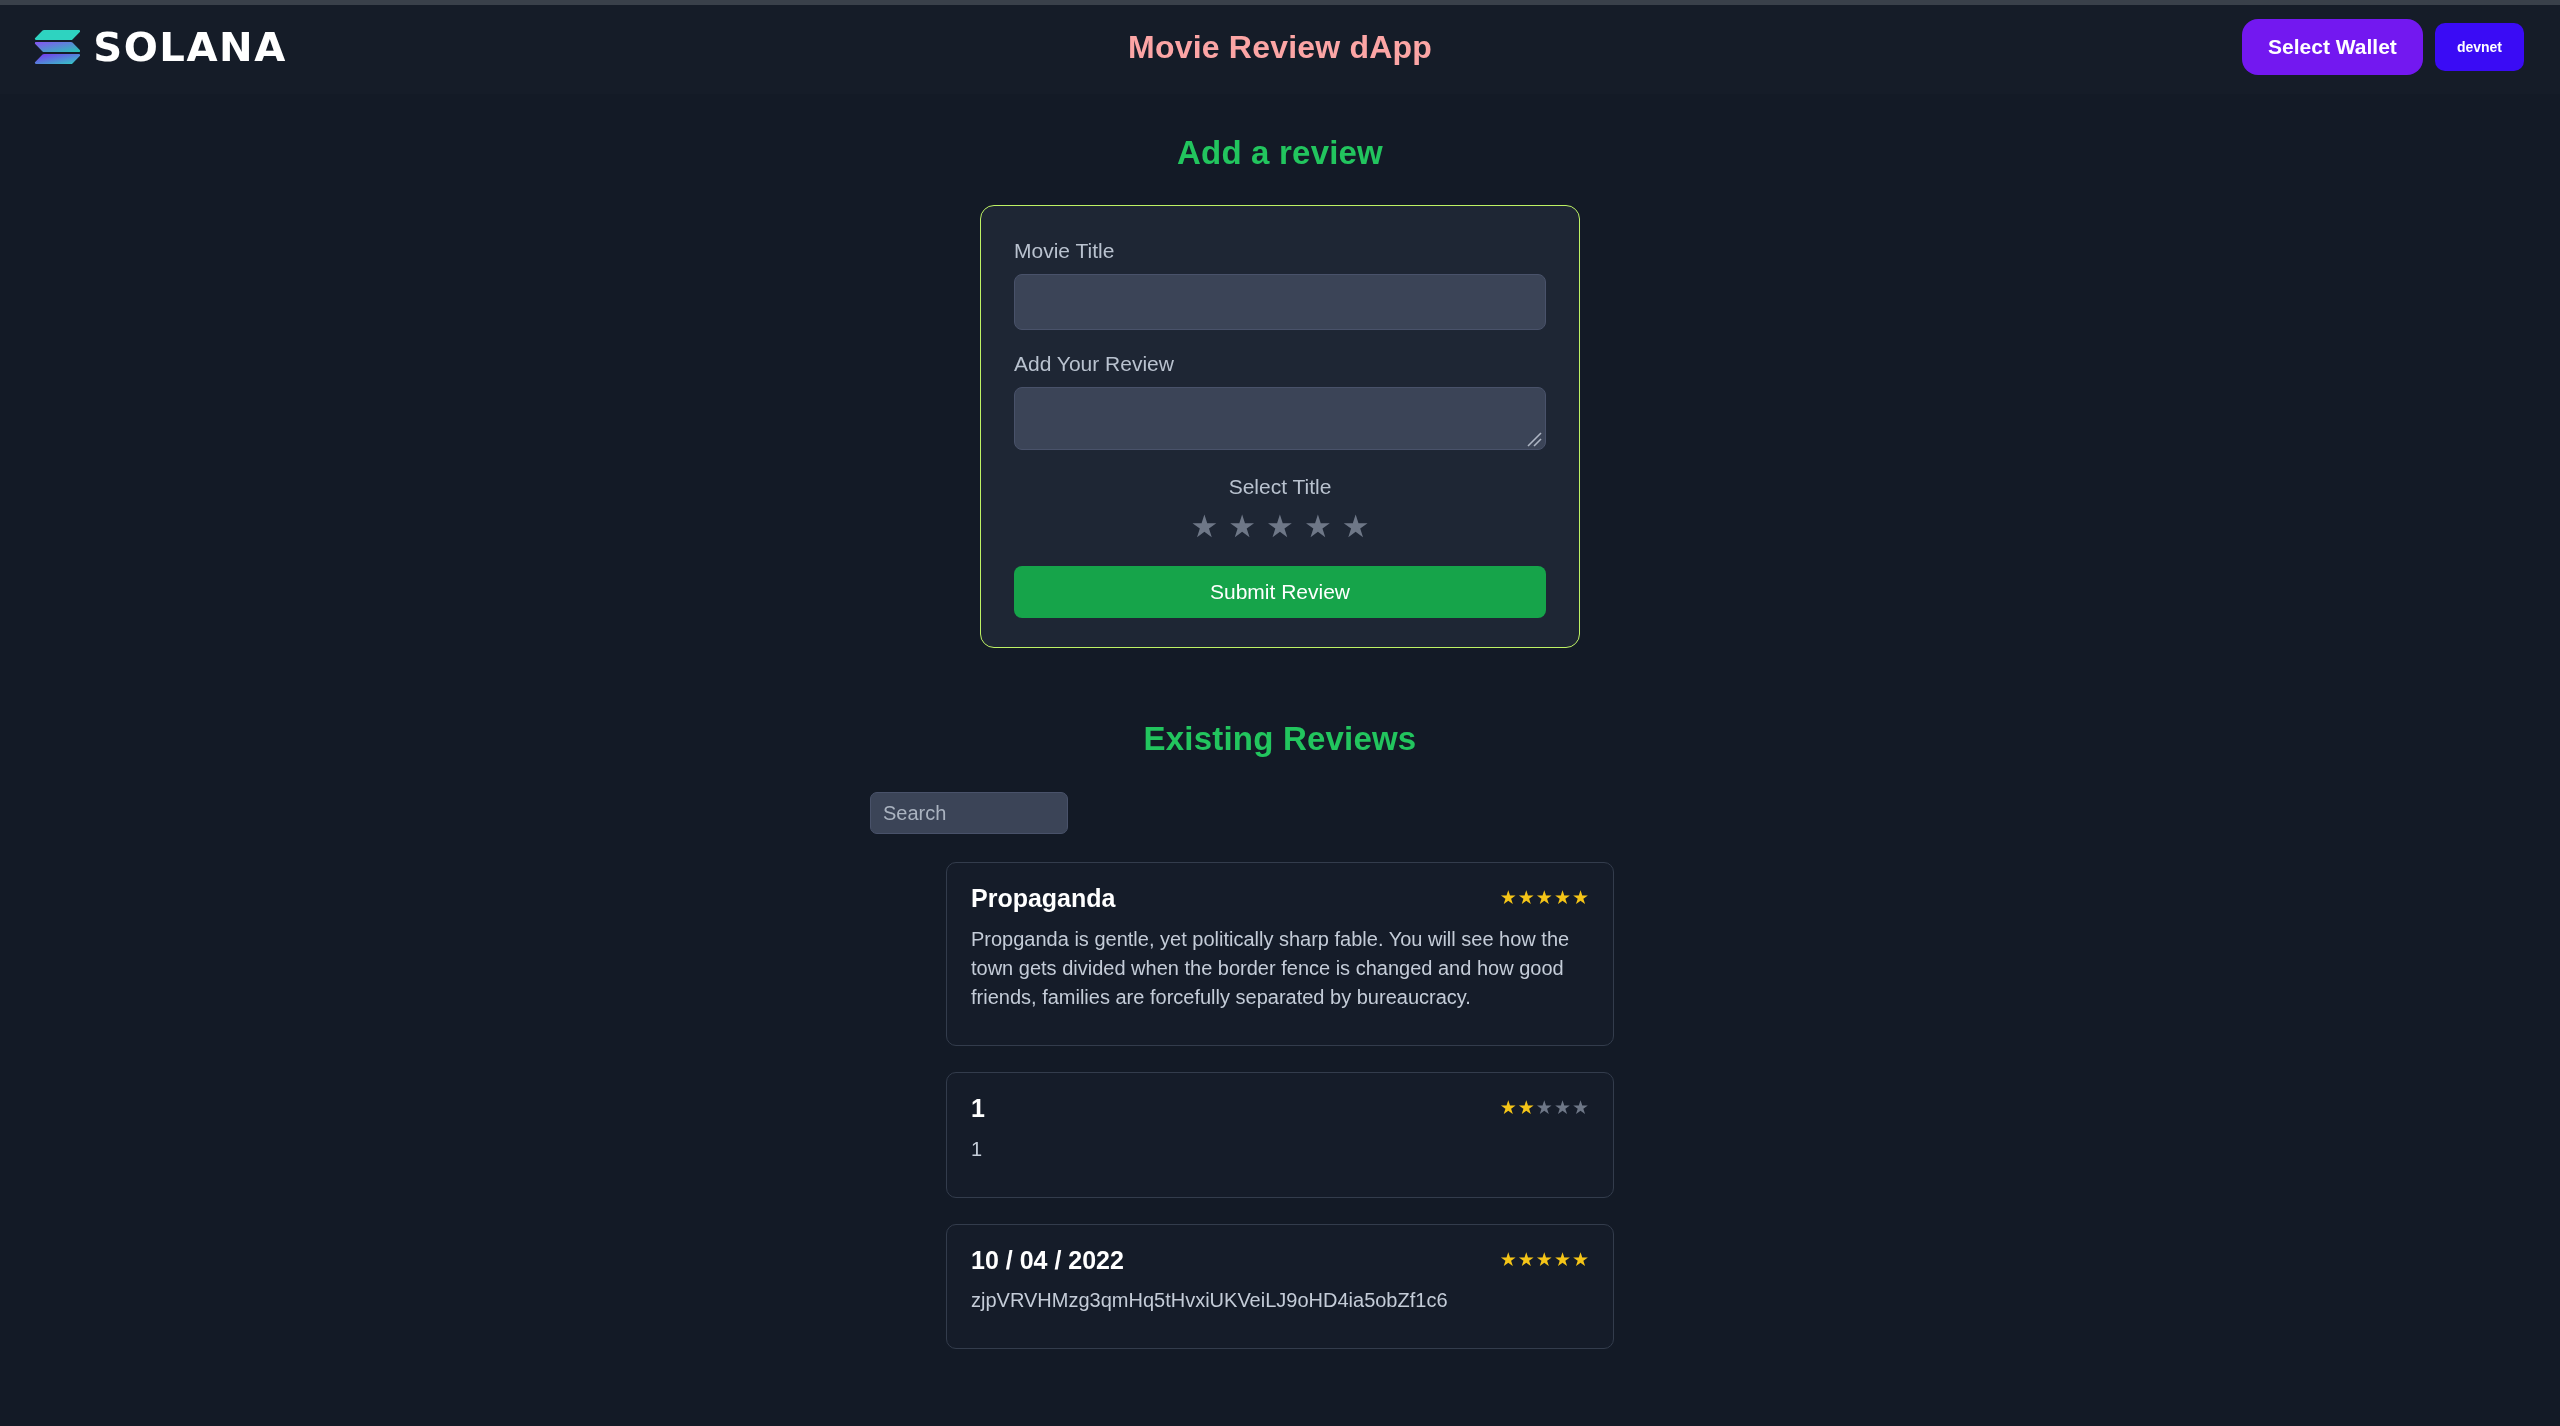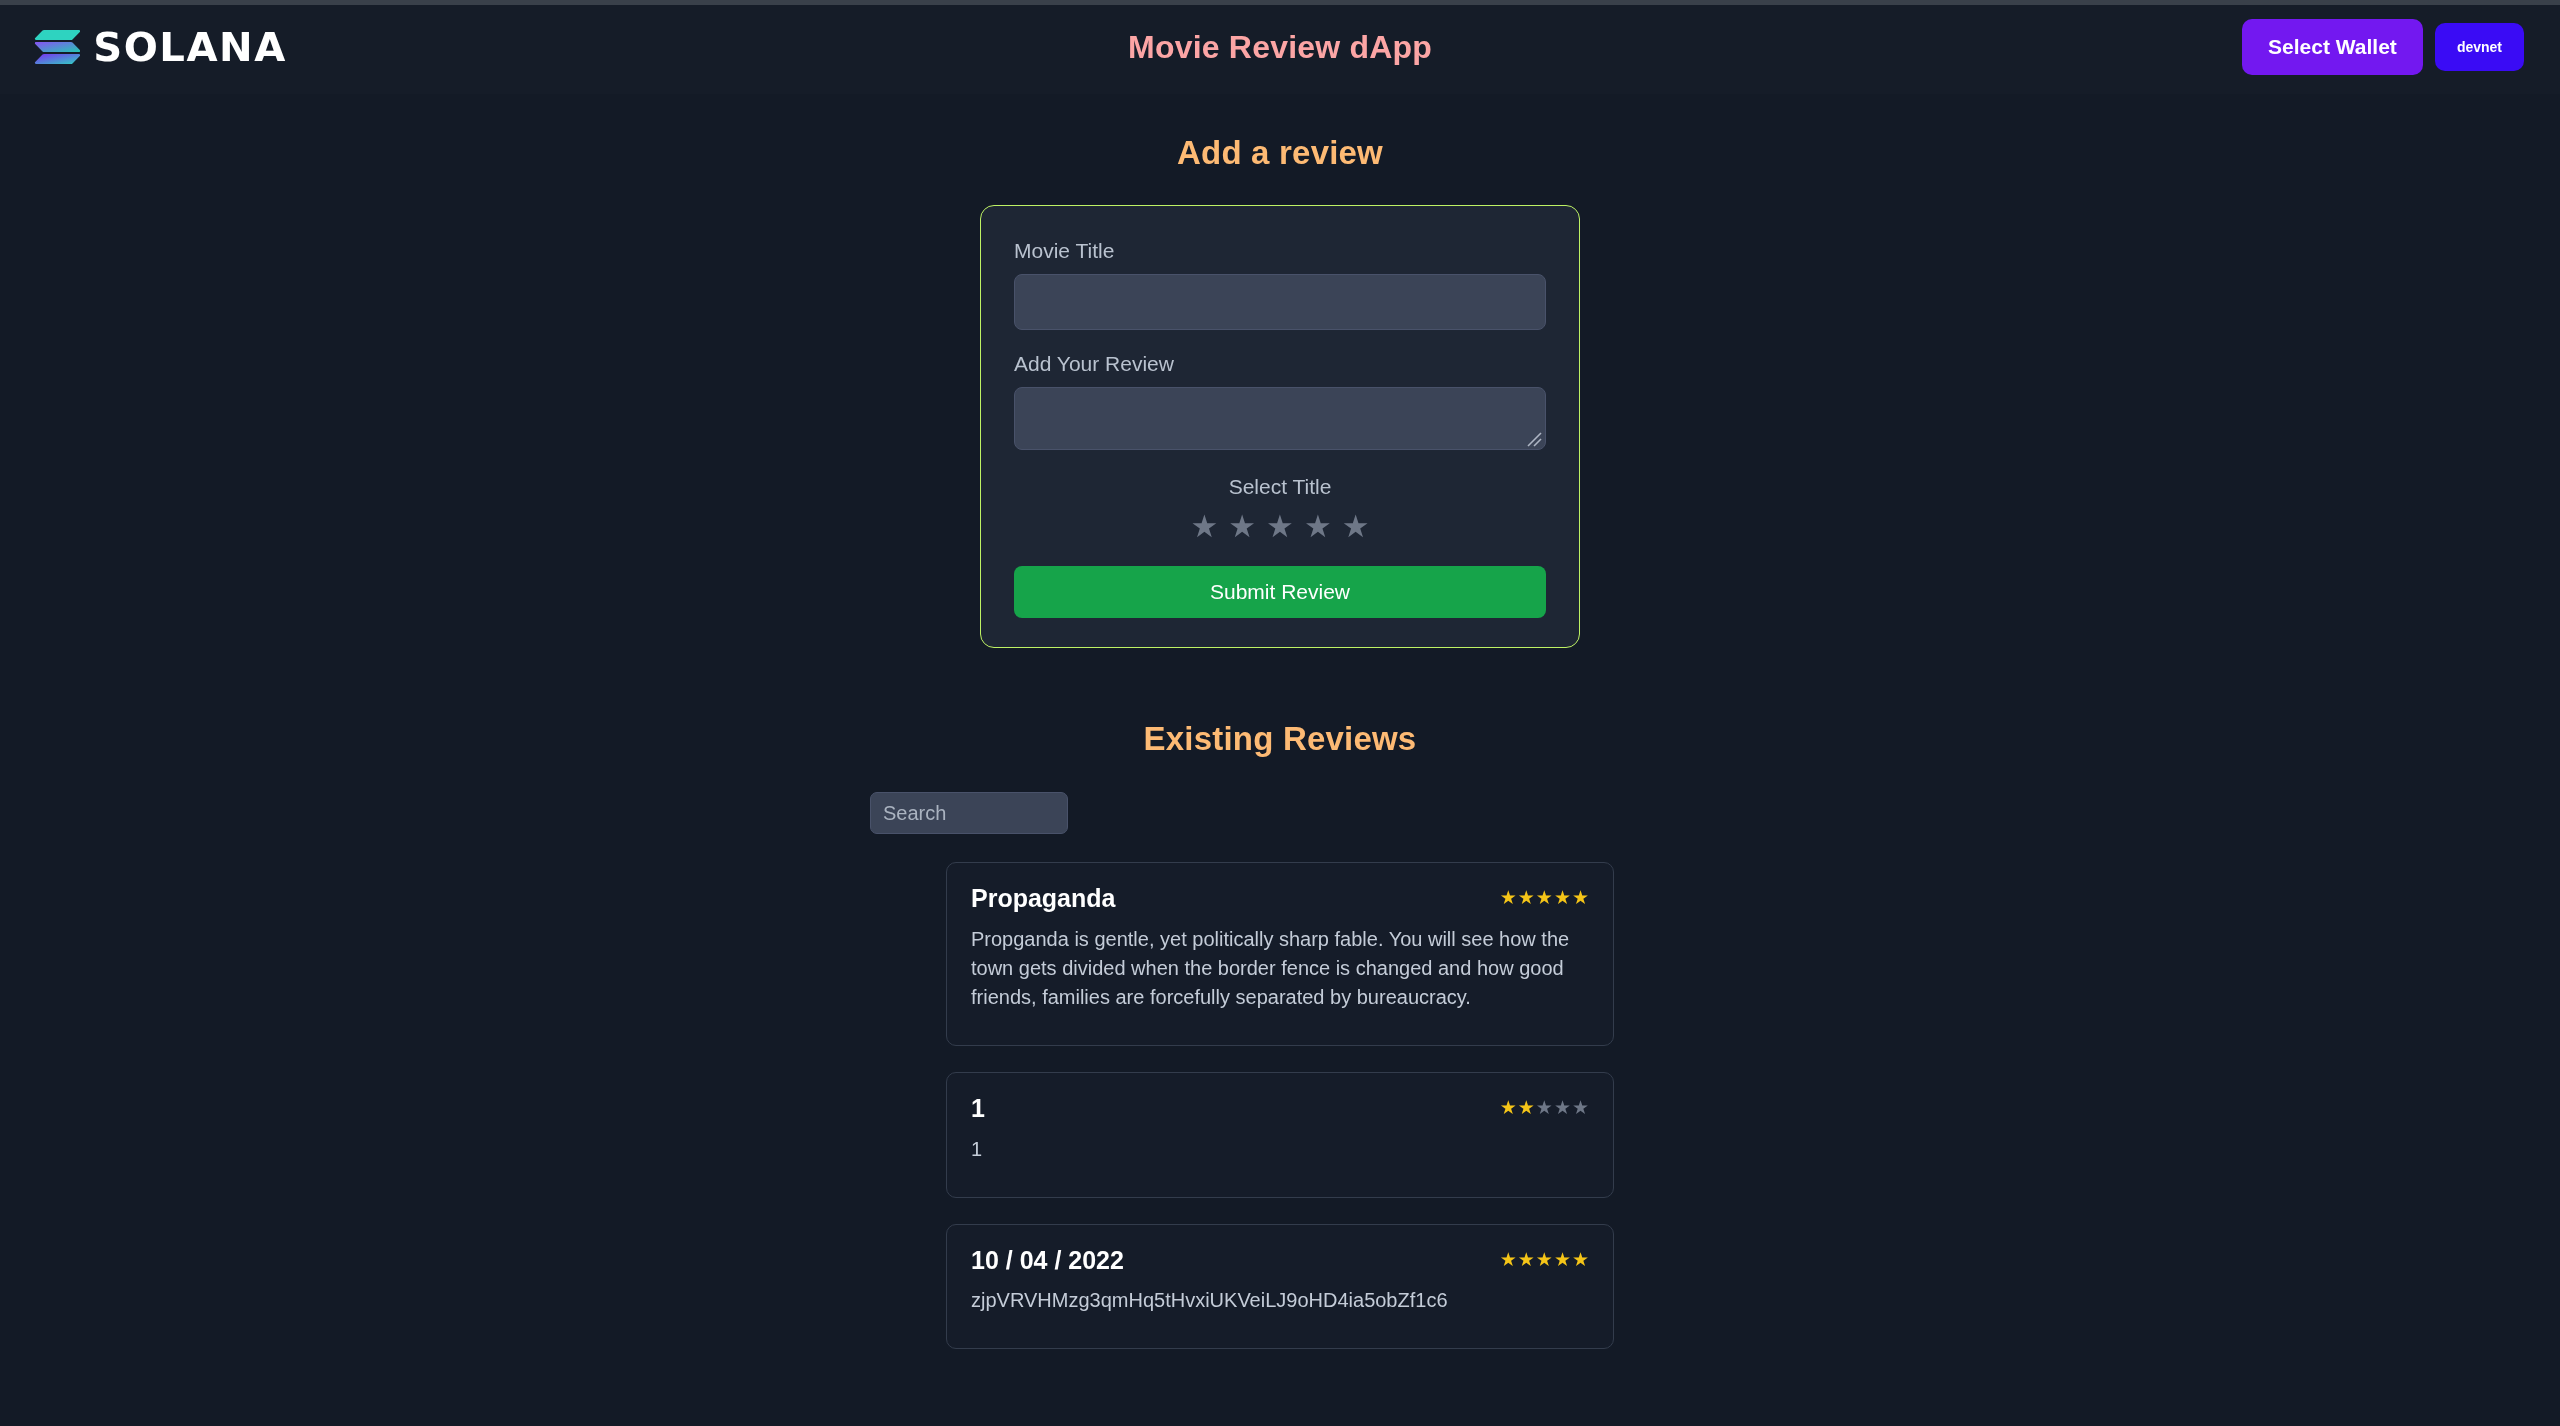--- a/index.html
+++ b/index.html
@@ -103,21 +103,21 @@
     z-index: 5;
   }
 
   .btn-wallet {
     background: #7318f0;
     color: #ffffff;
     font-size: 21px;
     font-weight: 700;
     padding: 16px 26px;
     border: none;
-    border-radius: 10px;
+    border-radius: 16px;
     cursor: pointer;
     font-family: "Liberation Sans", sans-serif;
   }
 
   .btn-cluster {
     background: #3a0bf5;
     color: #ffffff;
     font-size: 14px;
     font-weight: 700;
     padding: 16px 22px;
@@ -129,21 +129,21 @@
 
   
   .page {
     padding-top: 40px;
   }
 
   .section-heading {
     text-align: center;
     font-size: 33px;
     font-weight: 700;
-    color: #fdba74;
+    color: #22c55e;
     letter-spacing: 0.2px;
   }
 
   
   .form-card {
     width: 600px;
     margin: 33px auto 0;
     background: #1e2634;
     border: 1px solid #bef264;
     border-radius: 14px;

